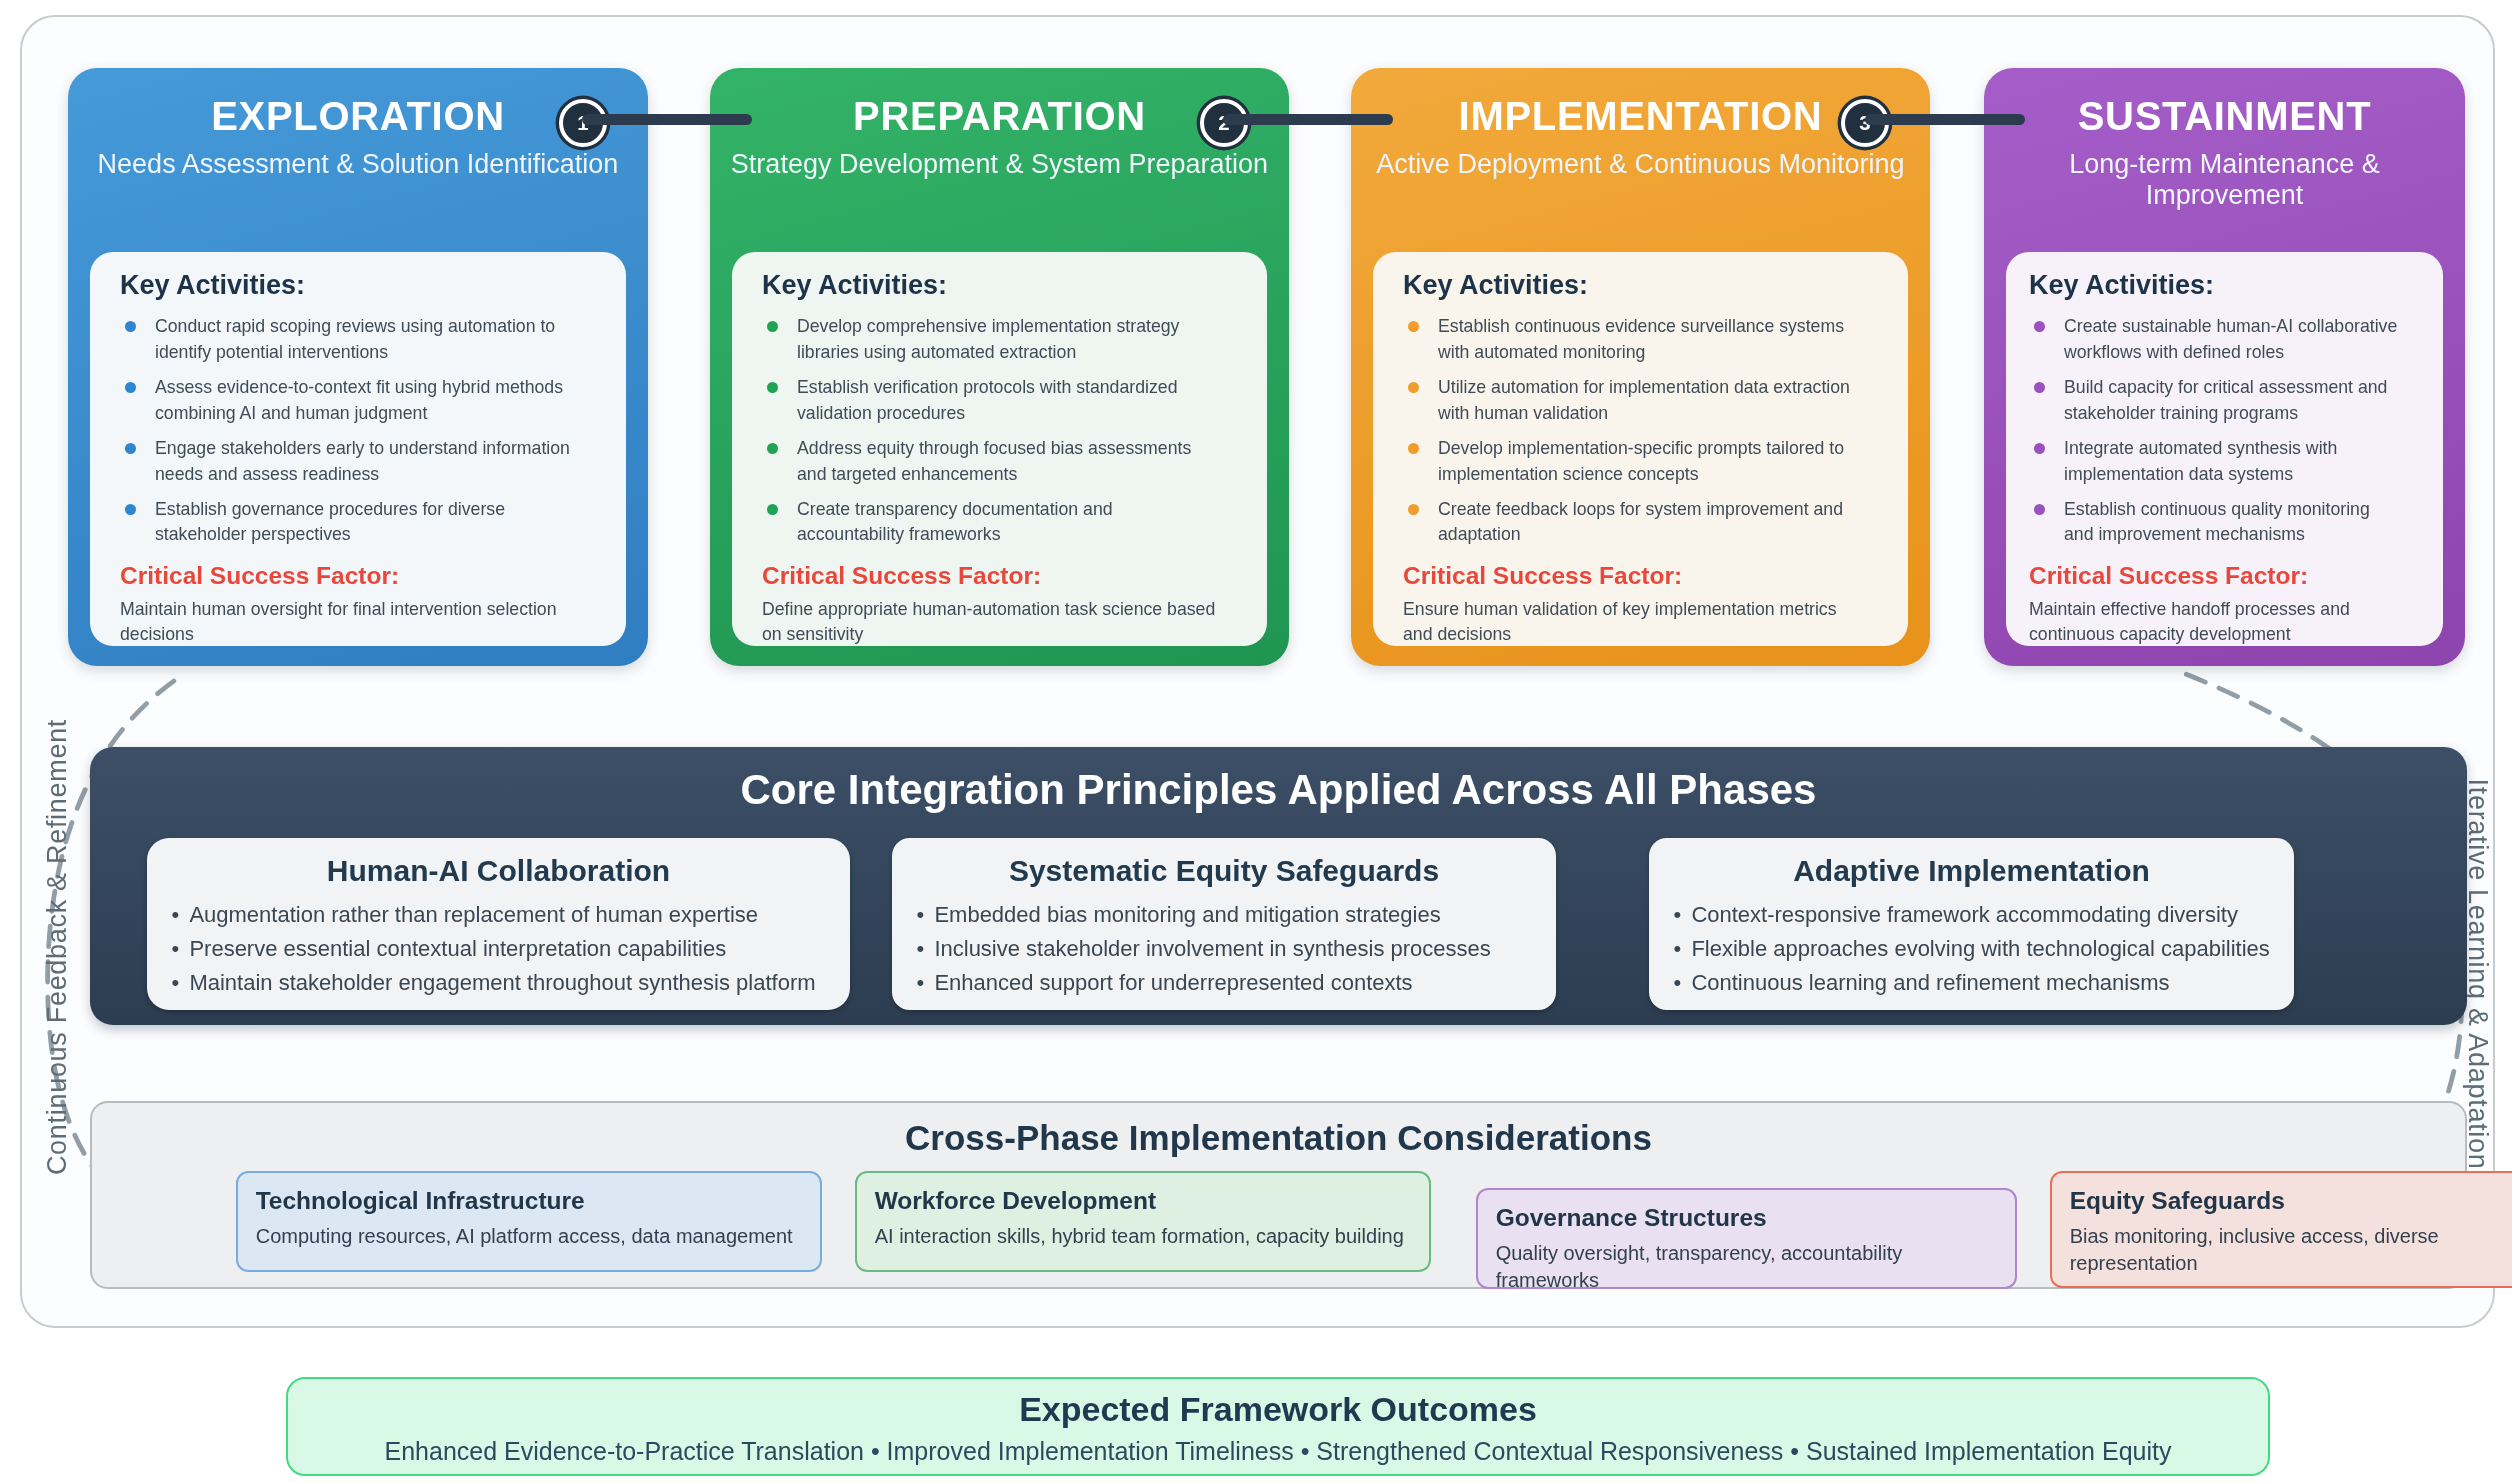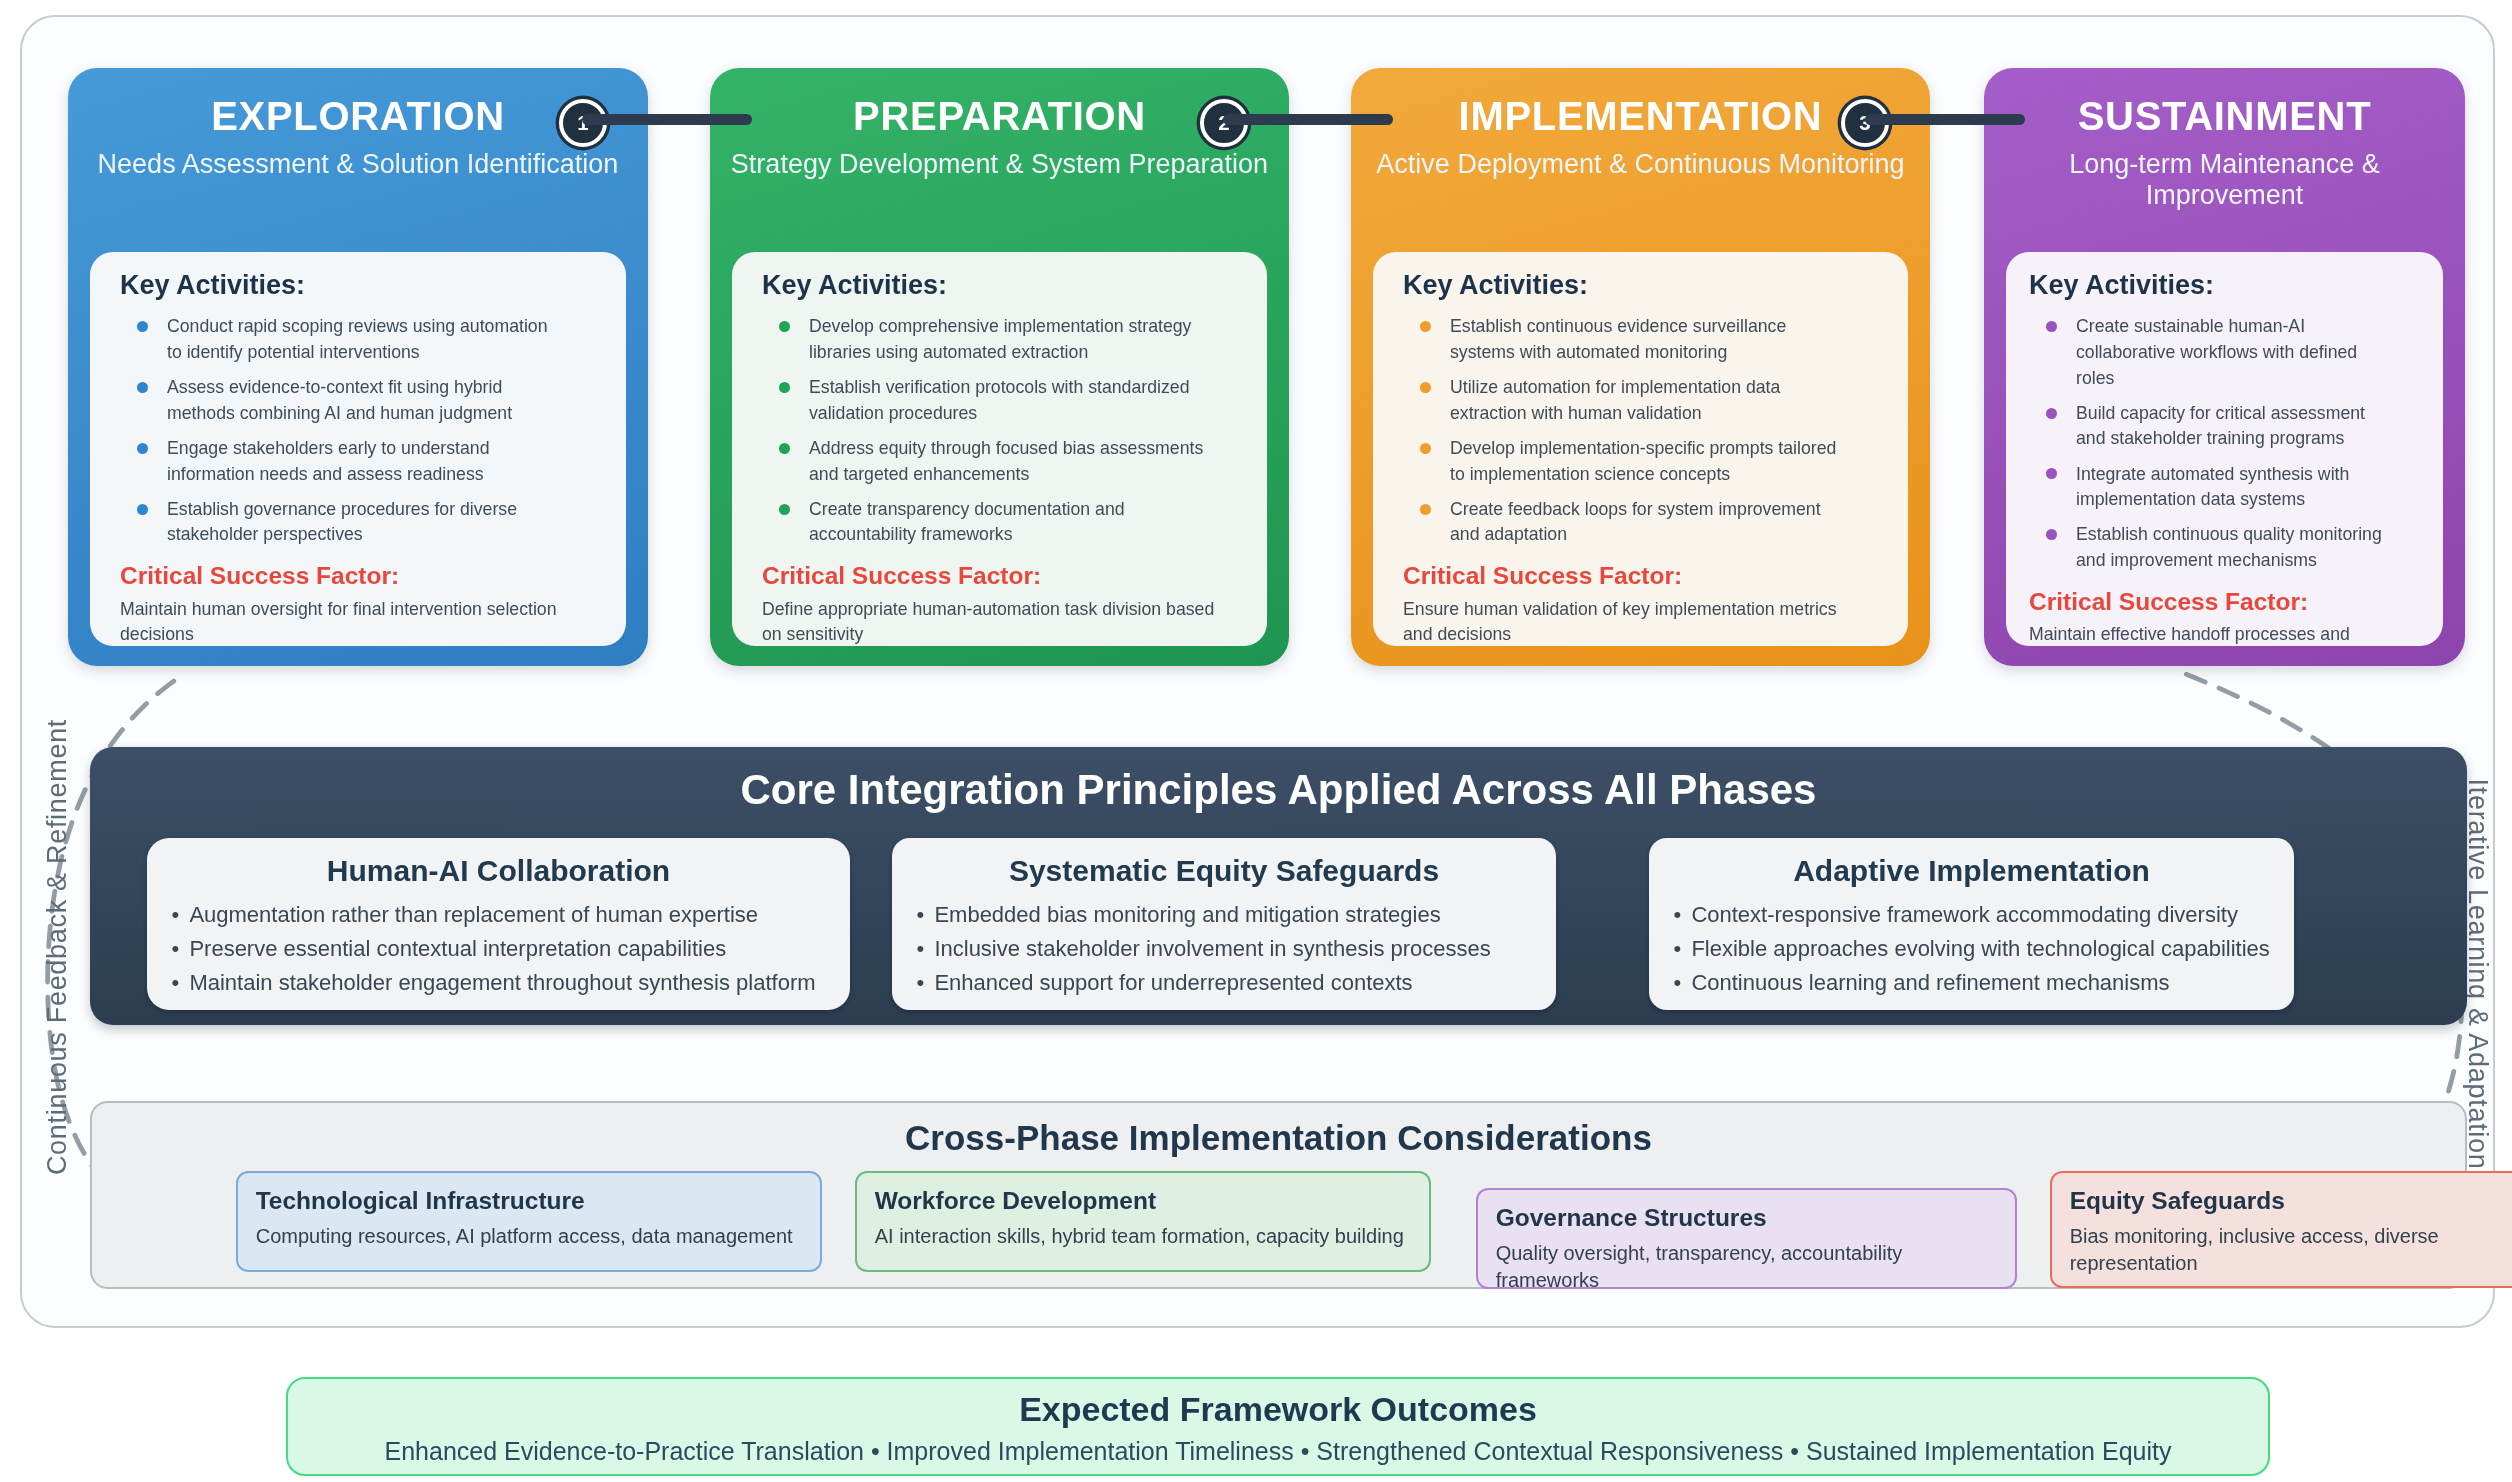--- a/index.html
+++ b/index.html
@@ -19,21 +19,21 @@
   .card-head{position:relative;padding-top:26px;text-align:center;}
   .card-title{color:#ffffff;font-size:40px;font-weight:bold;letter-spacing:0.7px;}
   .card-sub{color:#eef5fb;font-size:27px;margin-top:9.5px;padding:0 20.4px;}
   .badge{position:absolute;top:31px;right:41px;width:40px;height:40px;border-radius:50%;
     background:#20303f;border:4.1px solid #ffffff;box-shadow:0 0 0 3.4px #20303f;
     color:#ffffff;font-size:20.4px;font-weight:bold;display:flex;align-items:center;justify-content:center;}
   .card-body{position:absolute;left:22px;right:22px;top:184px;bottom:20.4px;border-radius:23px;
     padding:17.7px 30px 0 30px;overflow:hidden;}
   .p3 .card-body{padding:17.7px 23px 0 23px;}
   .ka{font-size:27px;font-weight:bold;color:#1d3349;margin-bottom:13.6px;}
-  .card-body ul{list-style:none;margin:12px;padding:0;}
+  .card-body ul{list-style:none;margin:0;padding:0;}
   .card-body li{position:relative;font-size:17.7px;line-height:1.45;color:#3f4b57;
     margin-bottom:9.5px;padding-left:35px;padding-right:17.7px;}
   .card-body li::before{content:"";position:absolute;left:5.4px;top:6.8px;width:11px;height:11px;border-radius:50%;}
   .csf-label{font-size:24.5px;font-weight:bold;color:#e8483c;margin-top:14px;}
   .csf-text{font-size:17.7px;line-height:1.45;color:#3f4b57;margin-top:6.8px;padding-right:13.6px;}
 
   .p0{left:68px;width:580px;background:linear-gradient(165deg,#469ad8 0%,#2f7ec2 100%);}
   .p1{left:710px;width:579px;background:linear-gradient(165deg,#33b368 0%,#1f9551 100%);}
   .p2{left:1351px;width:579px;background:linear-gradient(165deg,#f2a93b 0%,#e8921a 100%);}
   .p3{left:1984px;width:481px;background:linear-gradient(165deg,#a55ec9 0%,#8e44ad 100%);}
@@ -127,21 +127,21 @@
     </div>
     <div class="card-body">
       <div class="ka">Key Activities:</div>
       <ul>
         <li>Develop comprehensive implementation strategy libraries using automated extraction</li>
         <li>Establish verification protocols with standardized validation procedures</li>
         <li>Address equity through focused bias assessments and targeted enhancements</li>
         <li>Create transparency documentation and accountability frameworks</li>
       </ul>
       <div class="csf-label">Critical Success Factor:</div>
-      <div class="csf-text">Define appropriate human-automation task division based on sensitivity</div>
+      <div class="csf-text">Define appropriate human-automation task science based on sensitivity</div>
     </div>
   </section>
 
   <section class="card p2">
     <div class="card-head">
       <div class="card-title">IMPLEMENTATION</div>
       <div class="card-sub">Active Deployment &amp; Continuous Monitoring</div>
       <div class="badge">3</div>
     </div>
     <div class="card-body">

